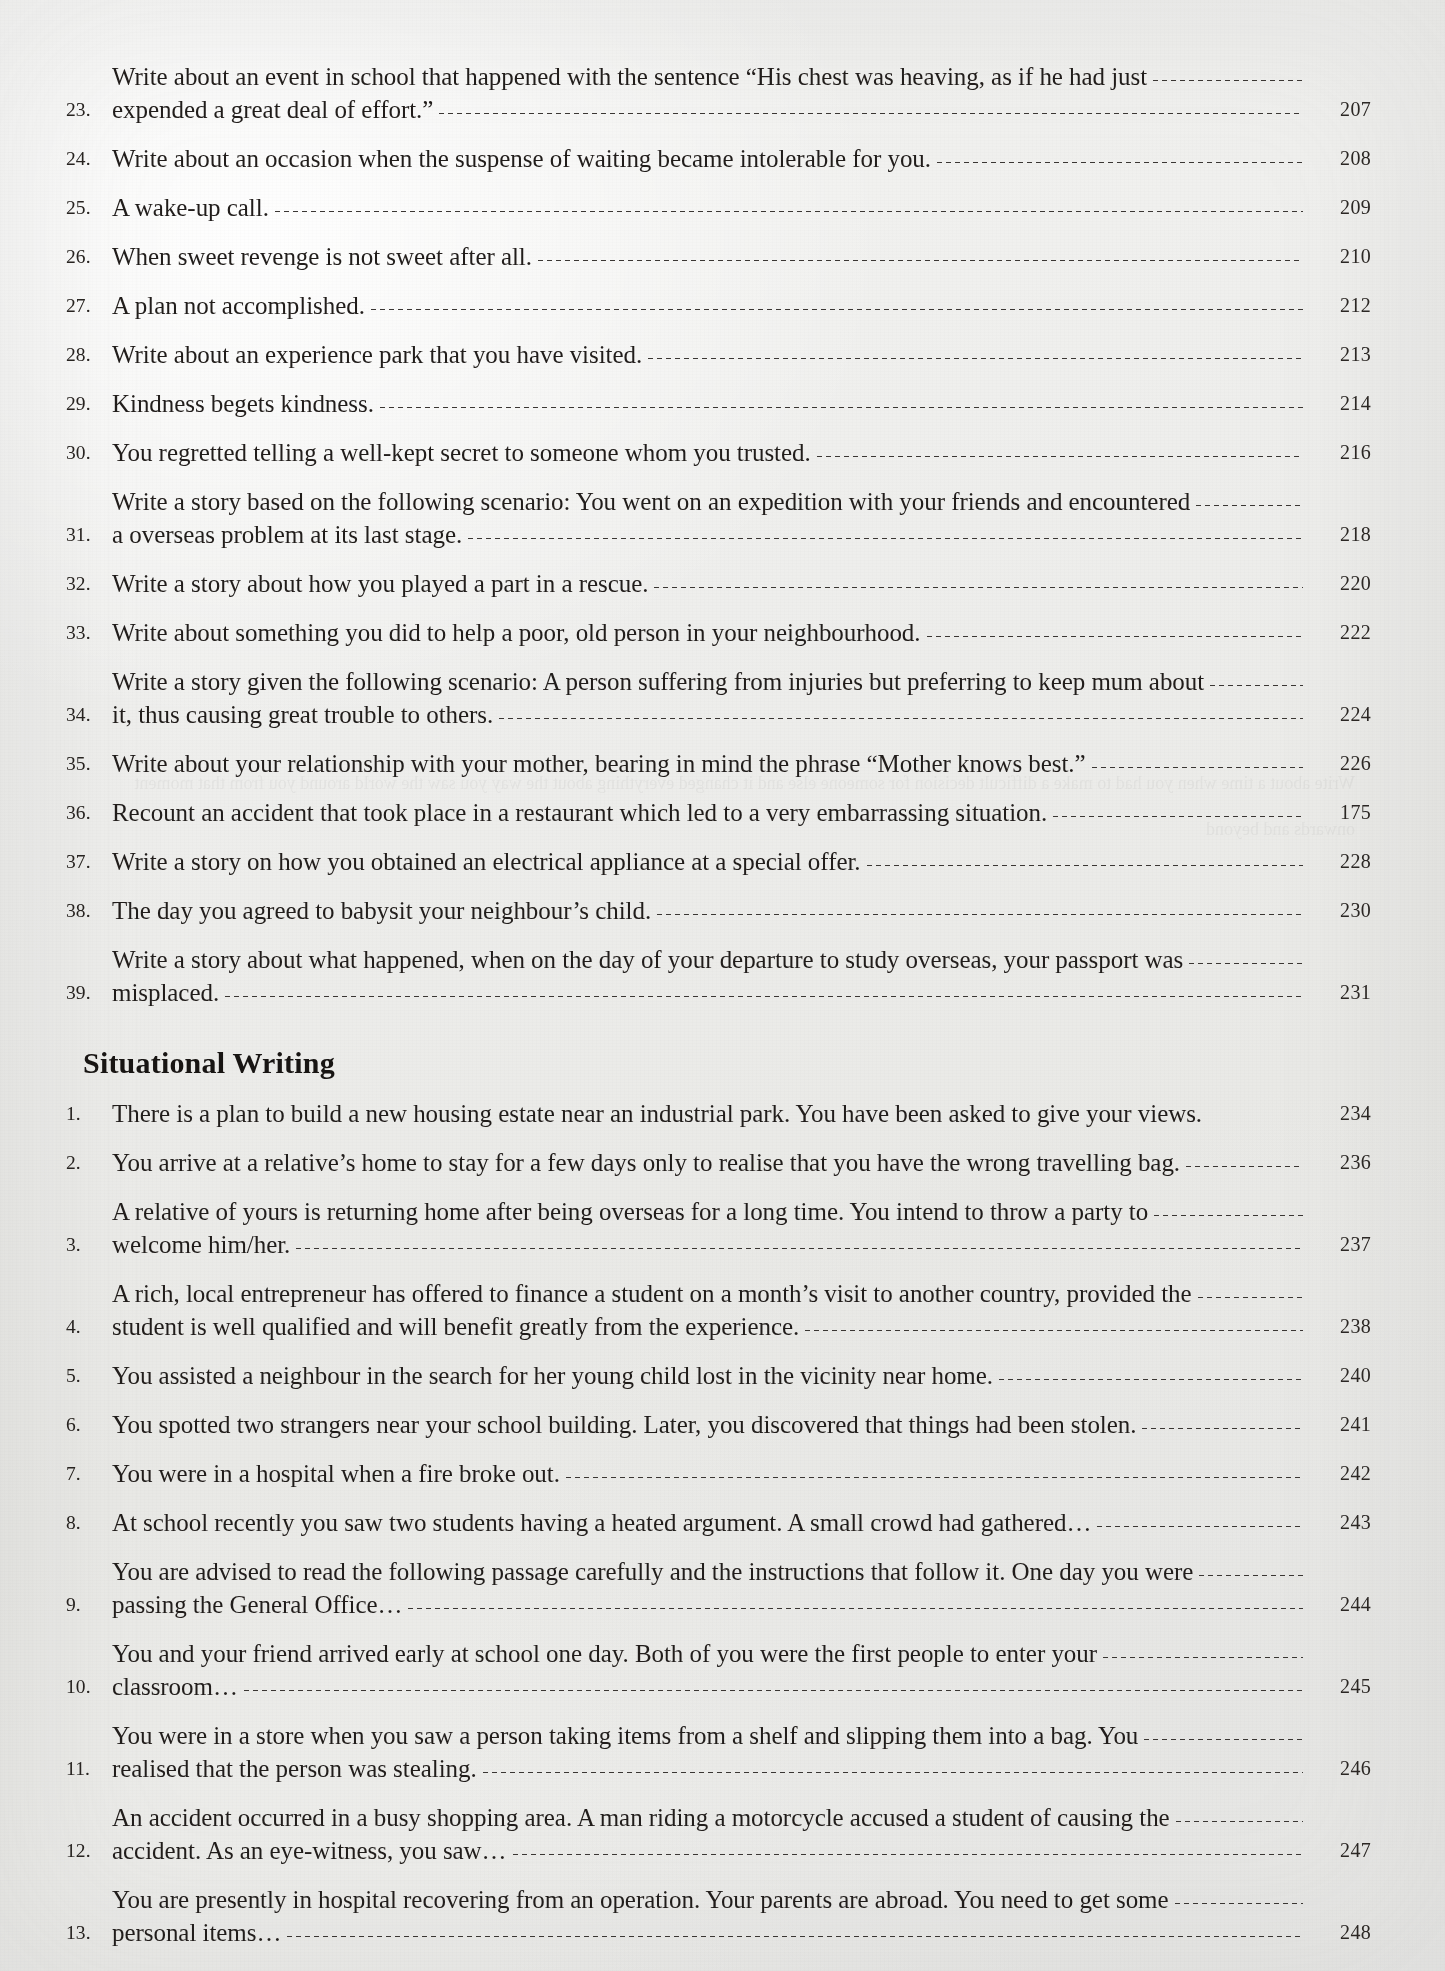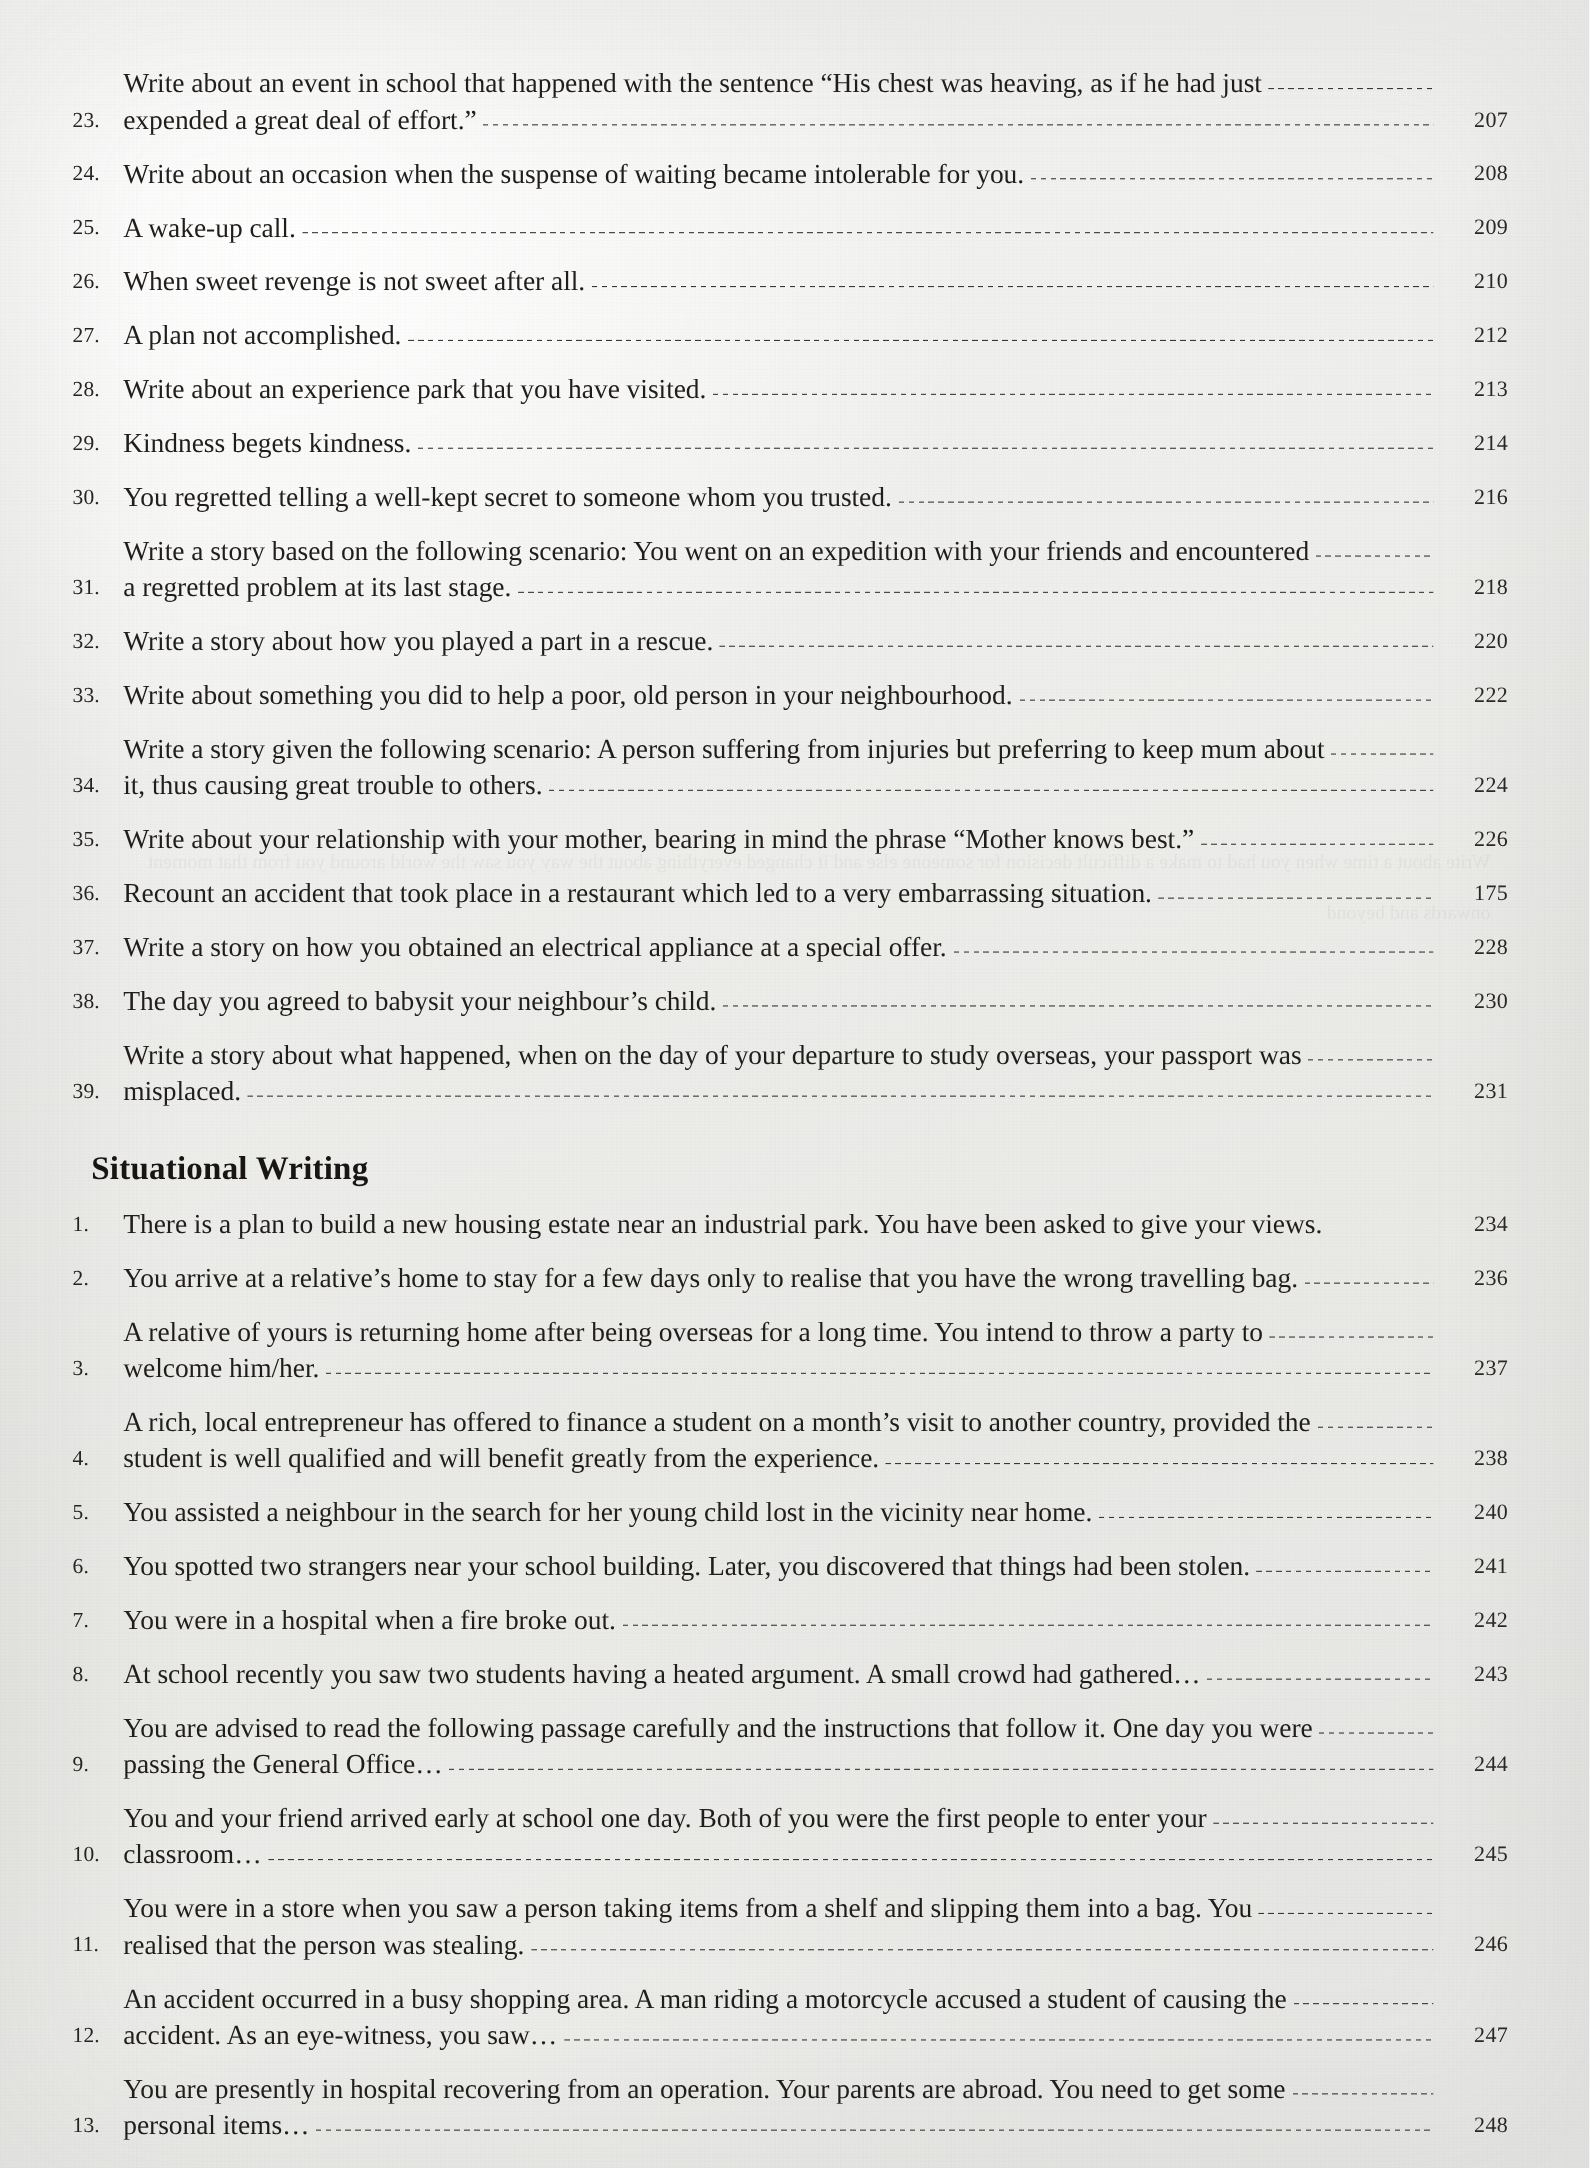--- a/index.html
+++ b/index.html
@@ -229,21 +229,21 @@
           <div class="pg">216</div>
         </div>
         <div class="entry two-line">
           <div class="num">31.</div>
           <div class="body">
             <div class="ln">
               <span class="txt">Write a story based on the following scenario: You went on an expedition with your friends and encountered</span>
               <span class="leader"></span>
             </div>
             <div class="ln">
-              <span class="txt">a regretted problem at its last stage.</span>
+              <span class="txt">a overseas problem at its last stage.</span>
               <span class="leader"></span>
             </div>
           </div>
           <div class="pg">218</div>
         </div>
         <div class="entry">
           <div class="num">32.</div>
           <div class="body">
             <div class="ln">
               <span class="txt">Write a story about how you played a part in a rescue.</span>

